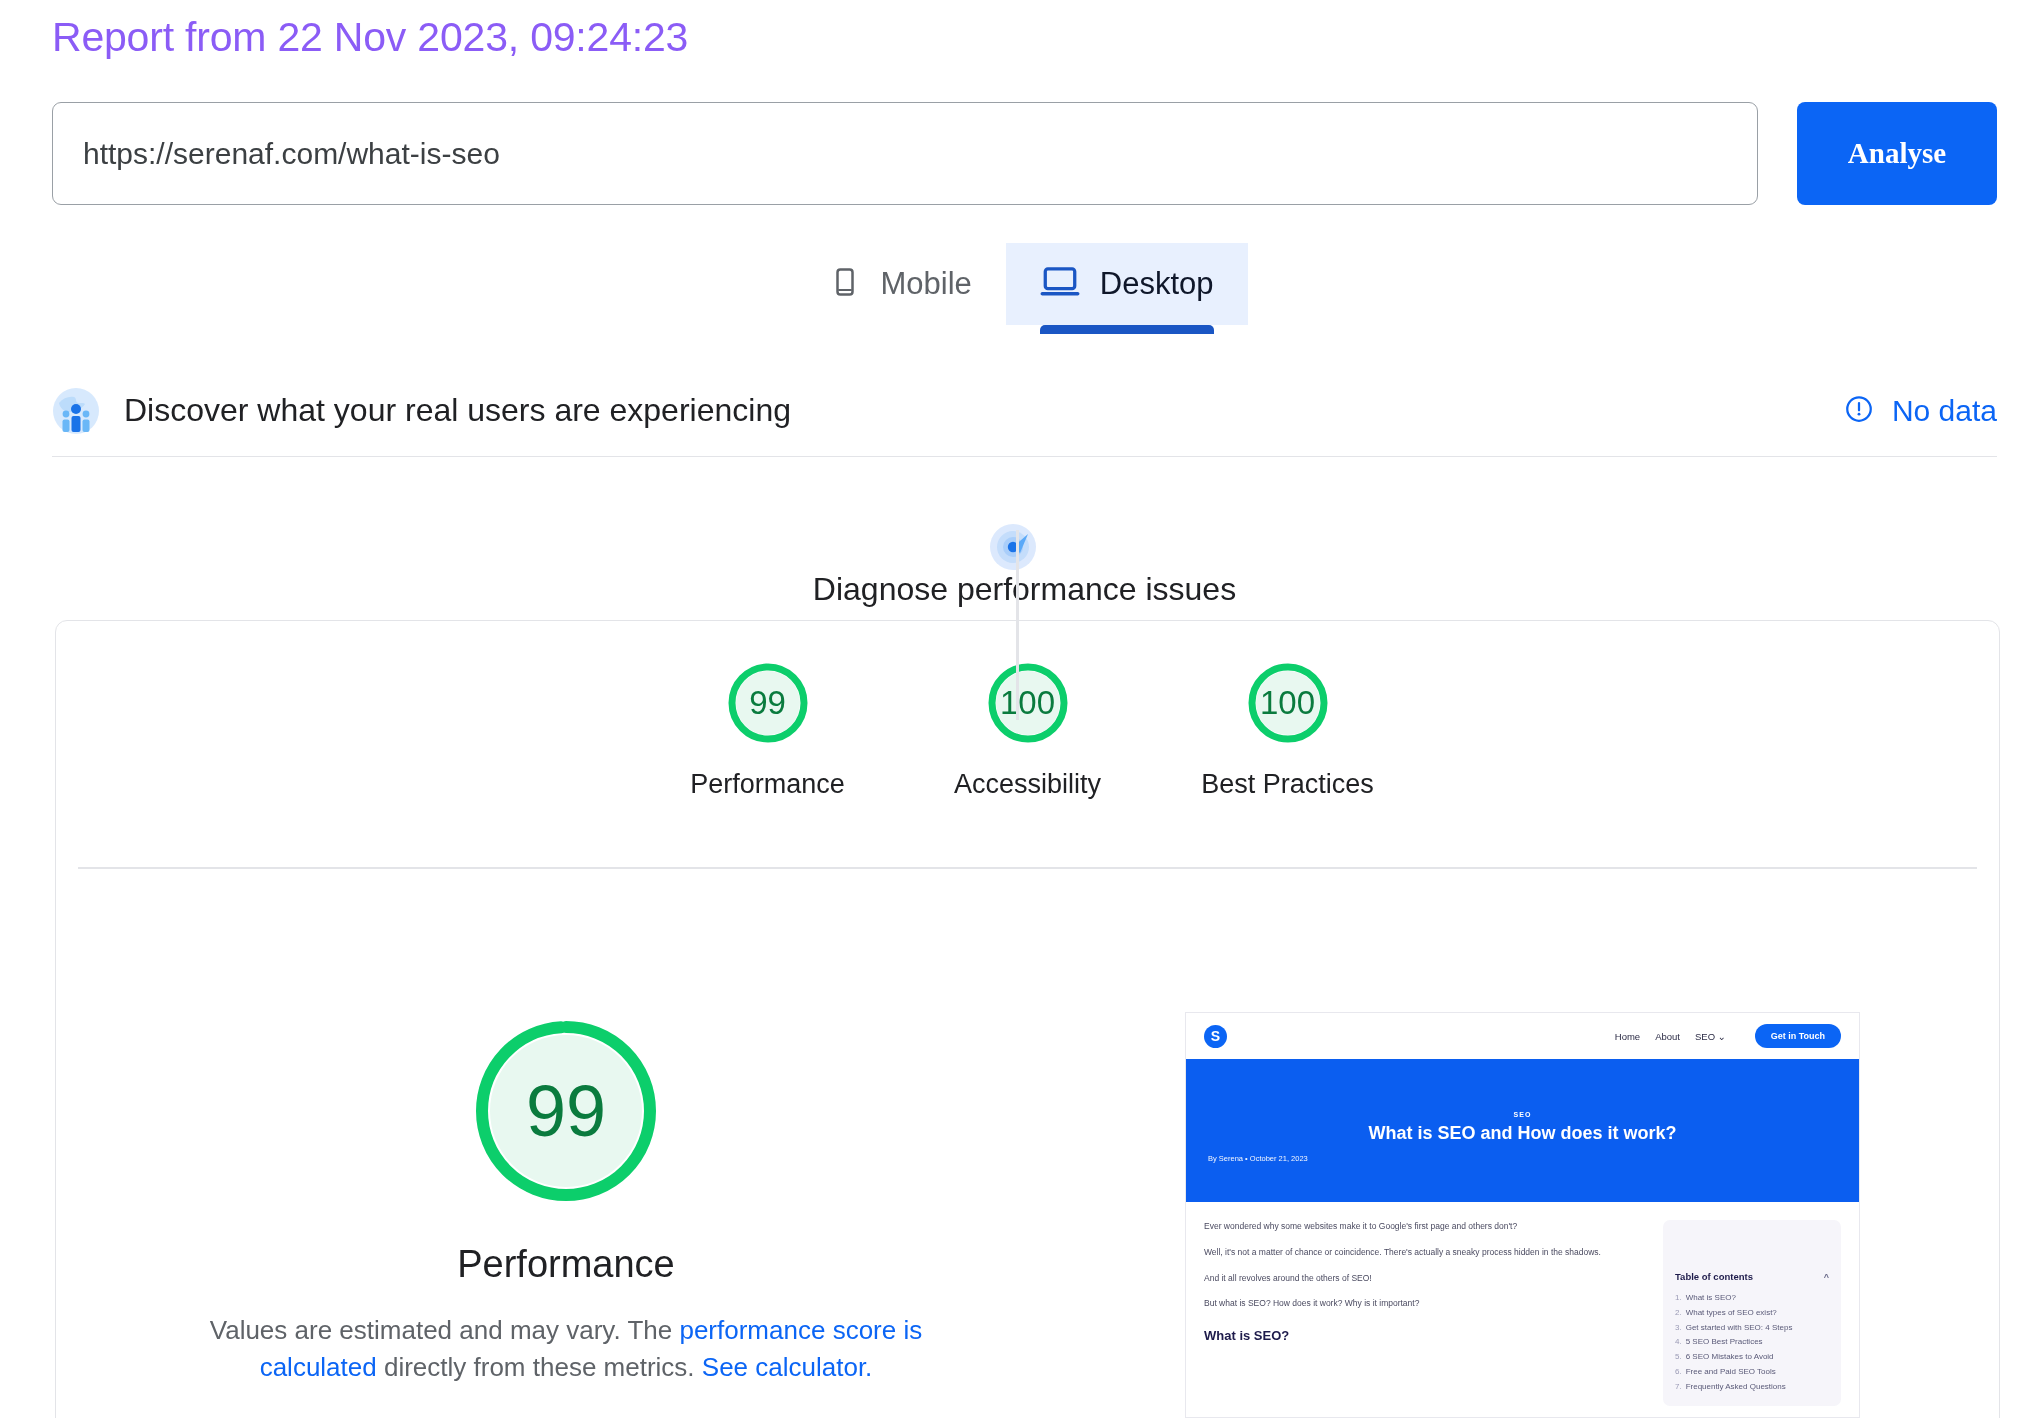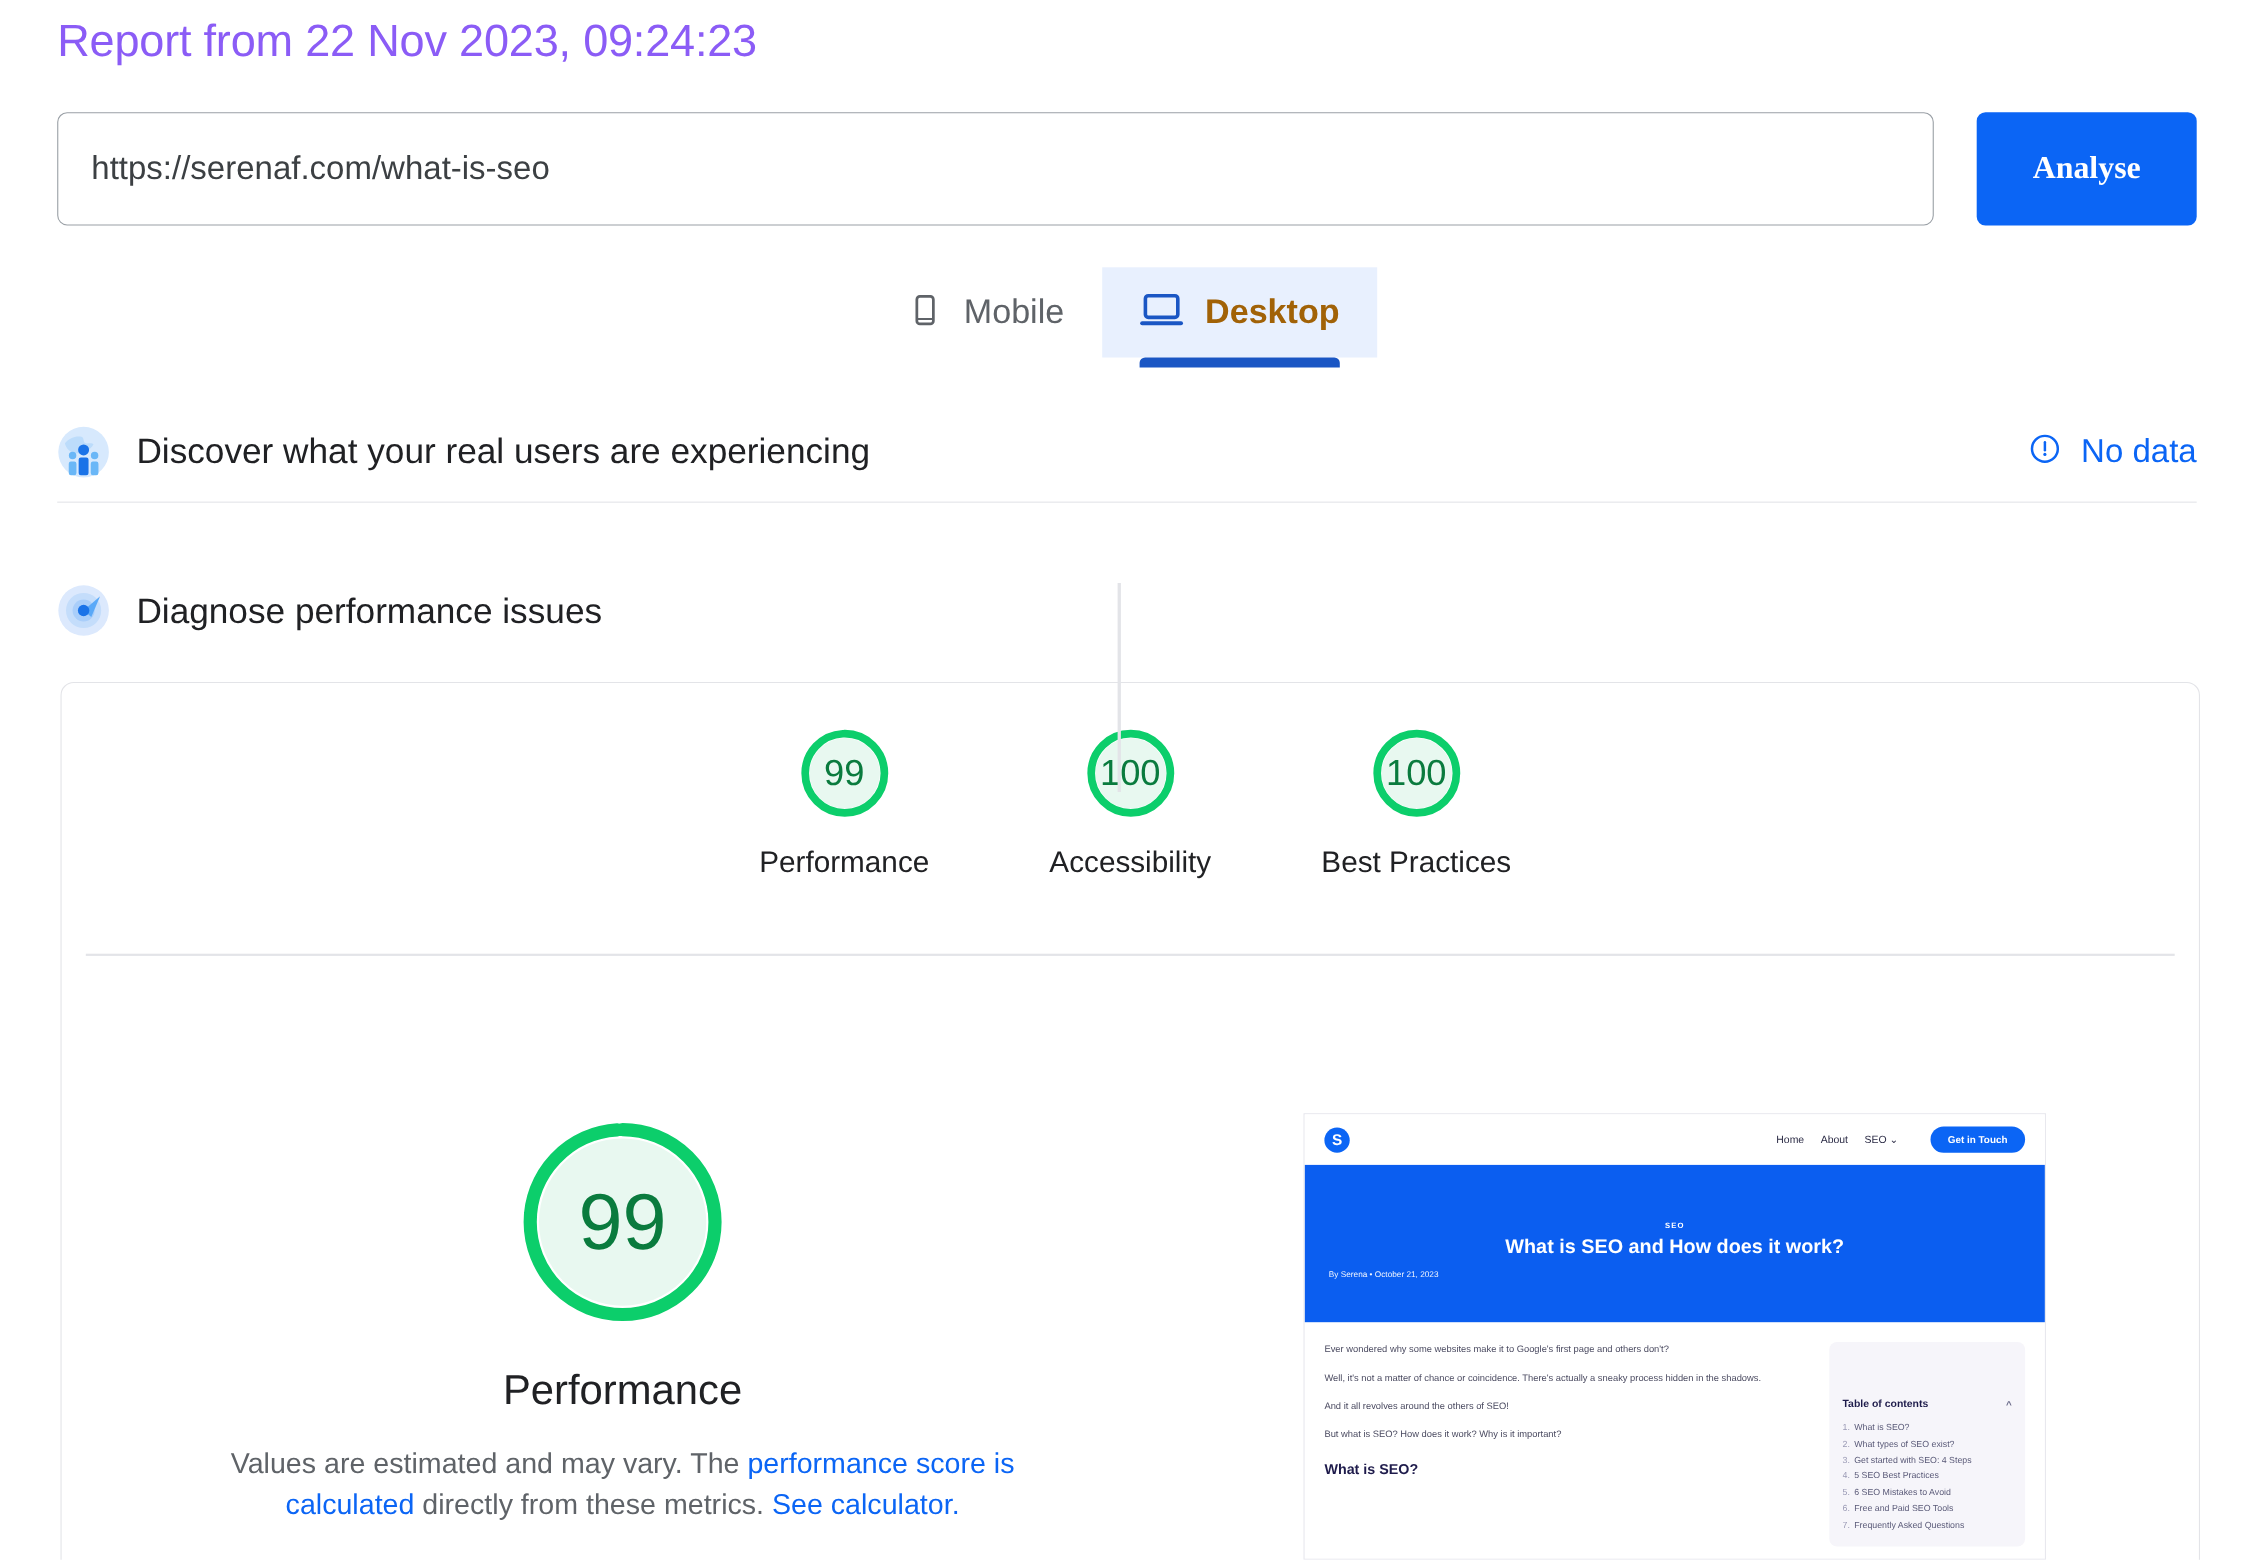--- a/index.html
+++ b/index.html
@@ -84,21 +84,21 @@
     cursor: pointer;
     position: relative;
   }
   .tab .tab-label {
     font-size: 31px;
     color: #5f6368;
     font-weight: 400;
     white-space: nowrap;
   }
   .tab.active { background: #e8f0fe; }
-  .tab.active .tab-label { color: #a16207; font-weight: 700; }
+  .tab.active .tab-label { color: #0f172a; font-weight: 400; }
   .tab.active::after {
     content: "";
     position: absolute;
     left: 34px;
     right: 34px;
     bottom: -9px;
     height: 9px;
     background: #1a56c4;
     border-radius: 5px 5px 0 0;
   }
@@ -107,21 +107,21 @@
   .section-row {
     position: absolute;
     left: 52px;
     width: 1945px;
     height: 92px;
     display: flex;
     align-items: center;
     border-bottom: 1.5px solid #e3e4e8;
   }
   .section-row.discover { top: 365px; }
-  .section-row.diagnose { top: 509px; border-bottom: none; }
+  .section-row.diagnose { top: 523px; border-bottom: none; flex-direction: column; }
 
   .section-icon {
     width: 48px;
     height: 48px;
     flex: 0 0 48px;
     margin-right: 24px;
   }
   .section-title {
     font-size: 32px;
     font-weight: 500;

